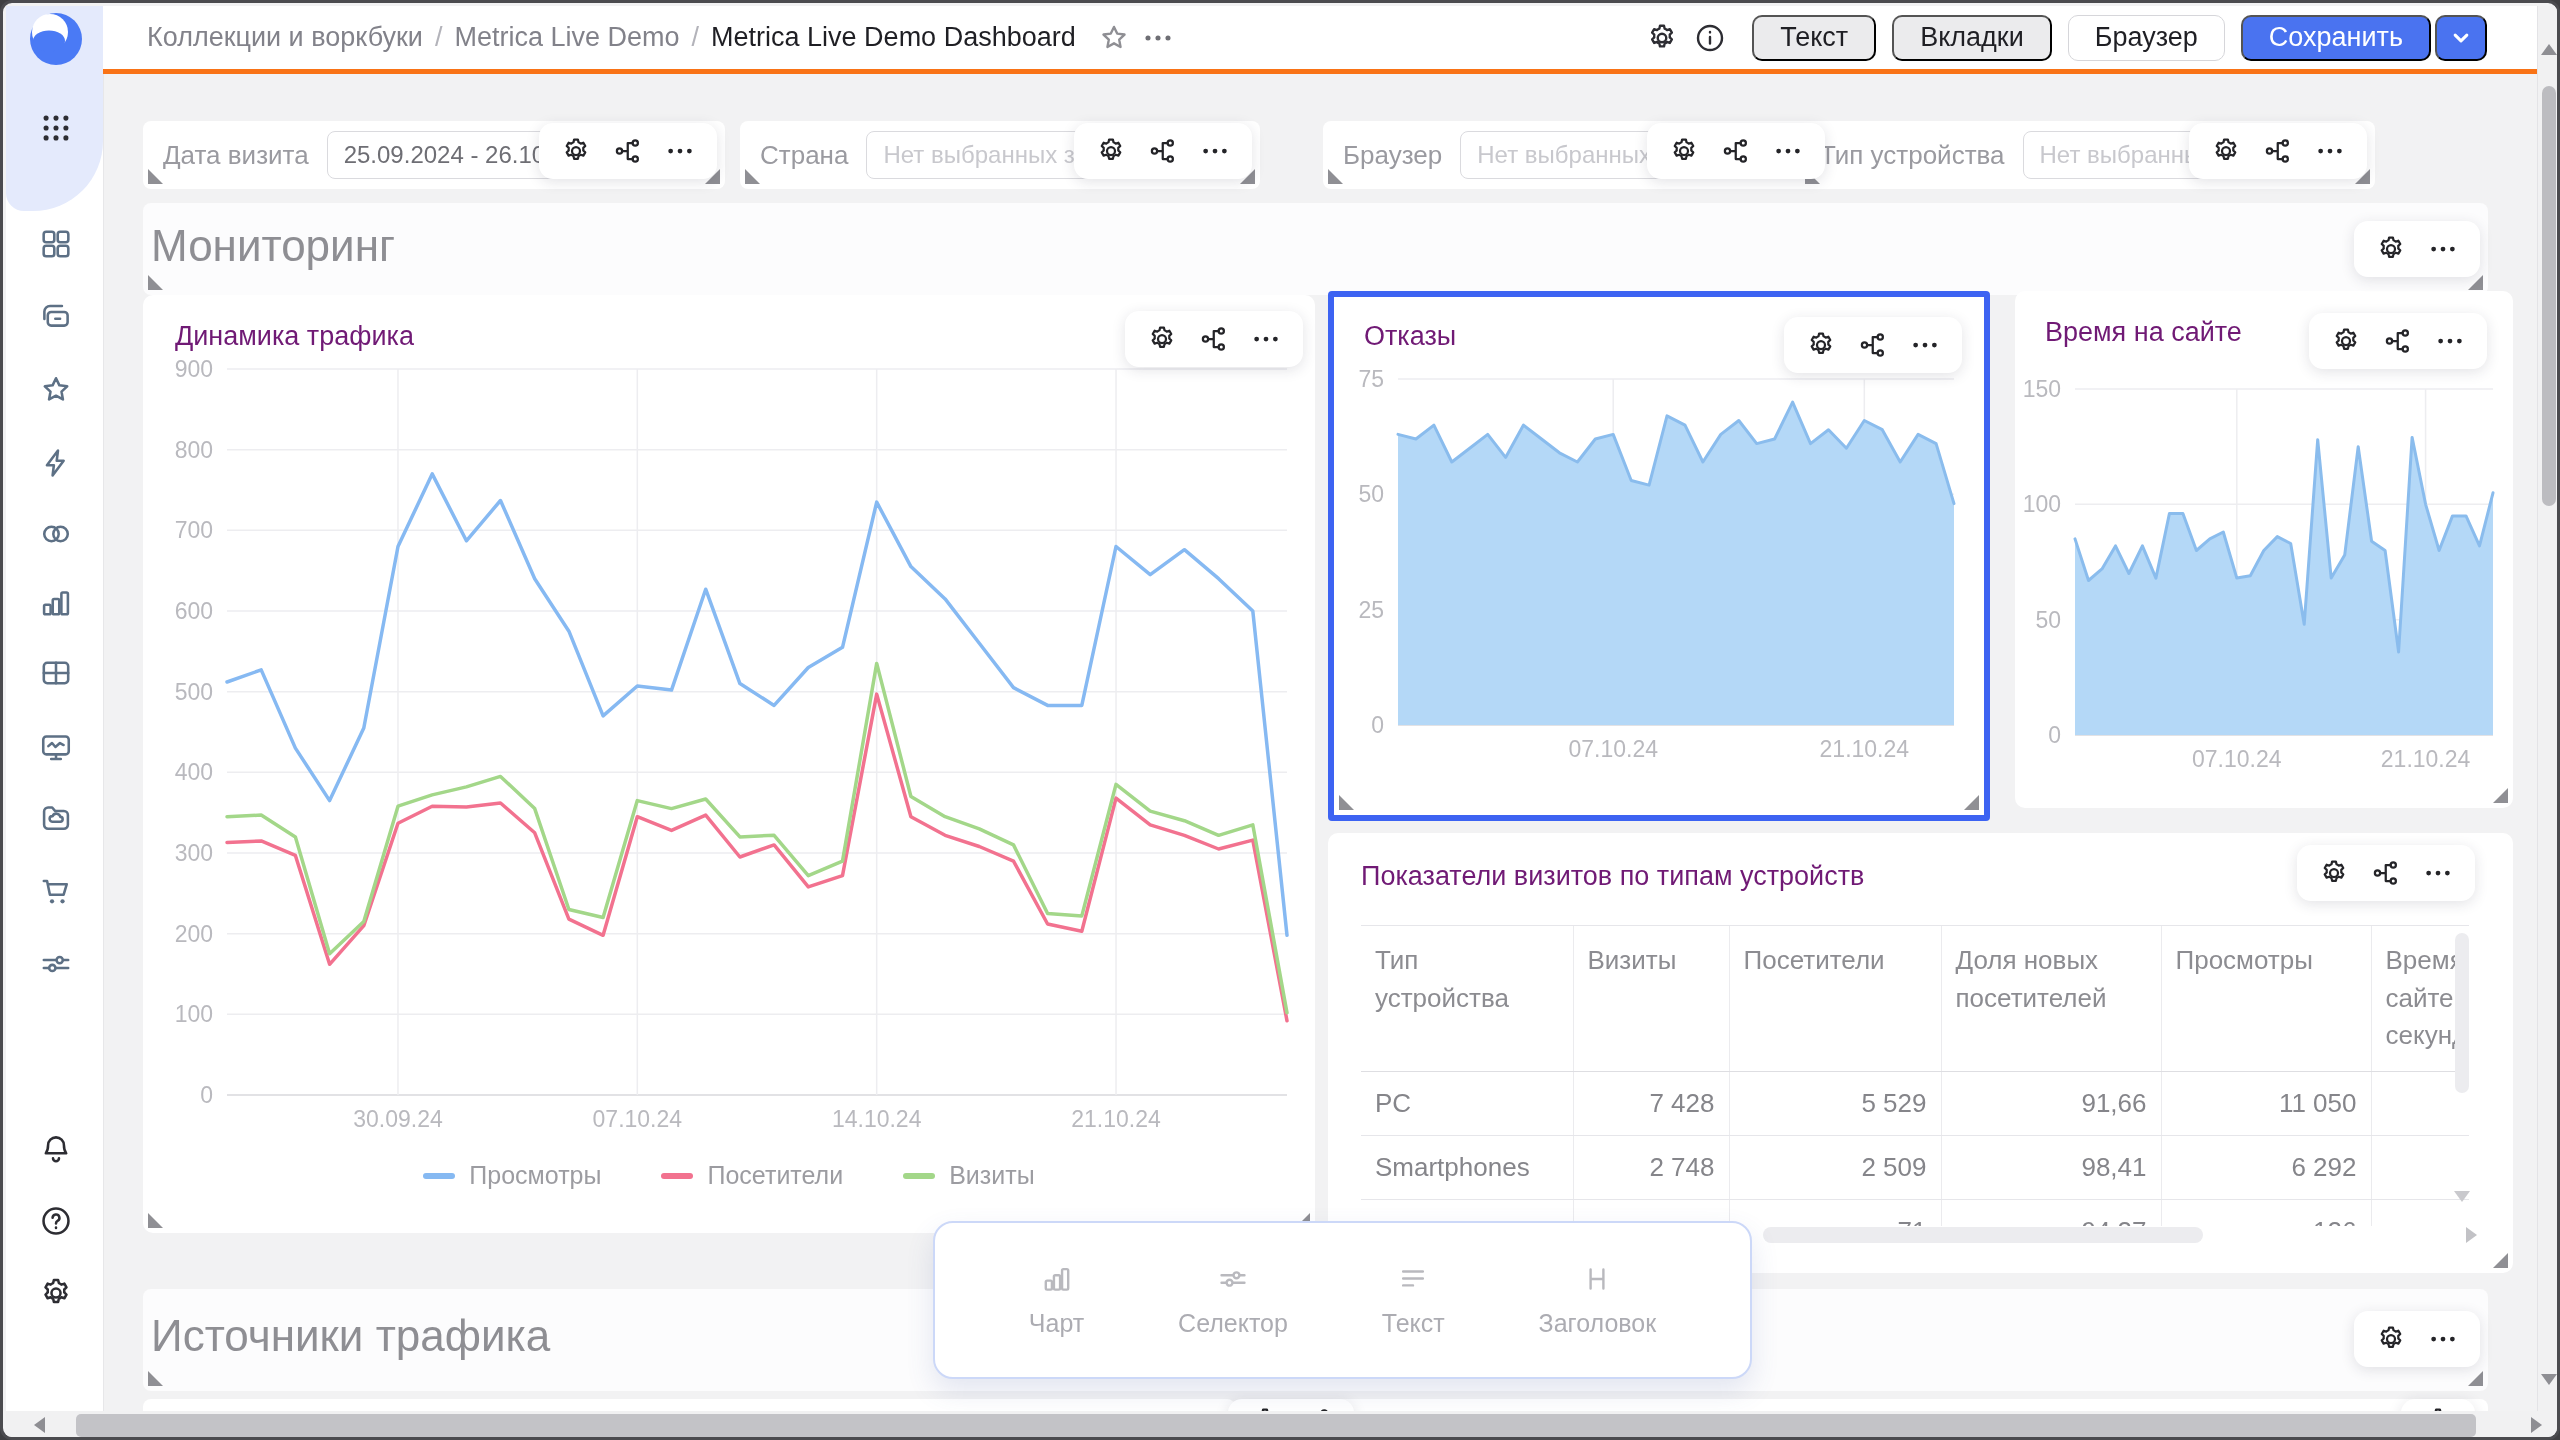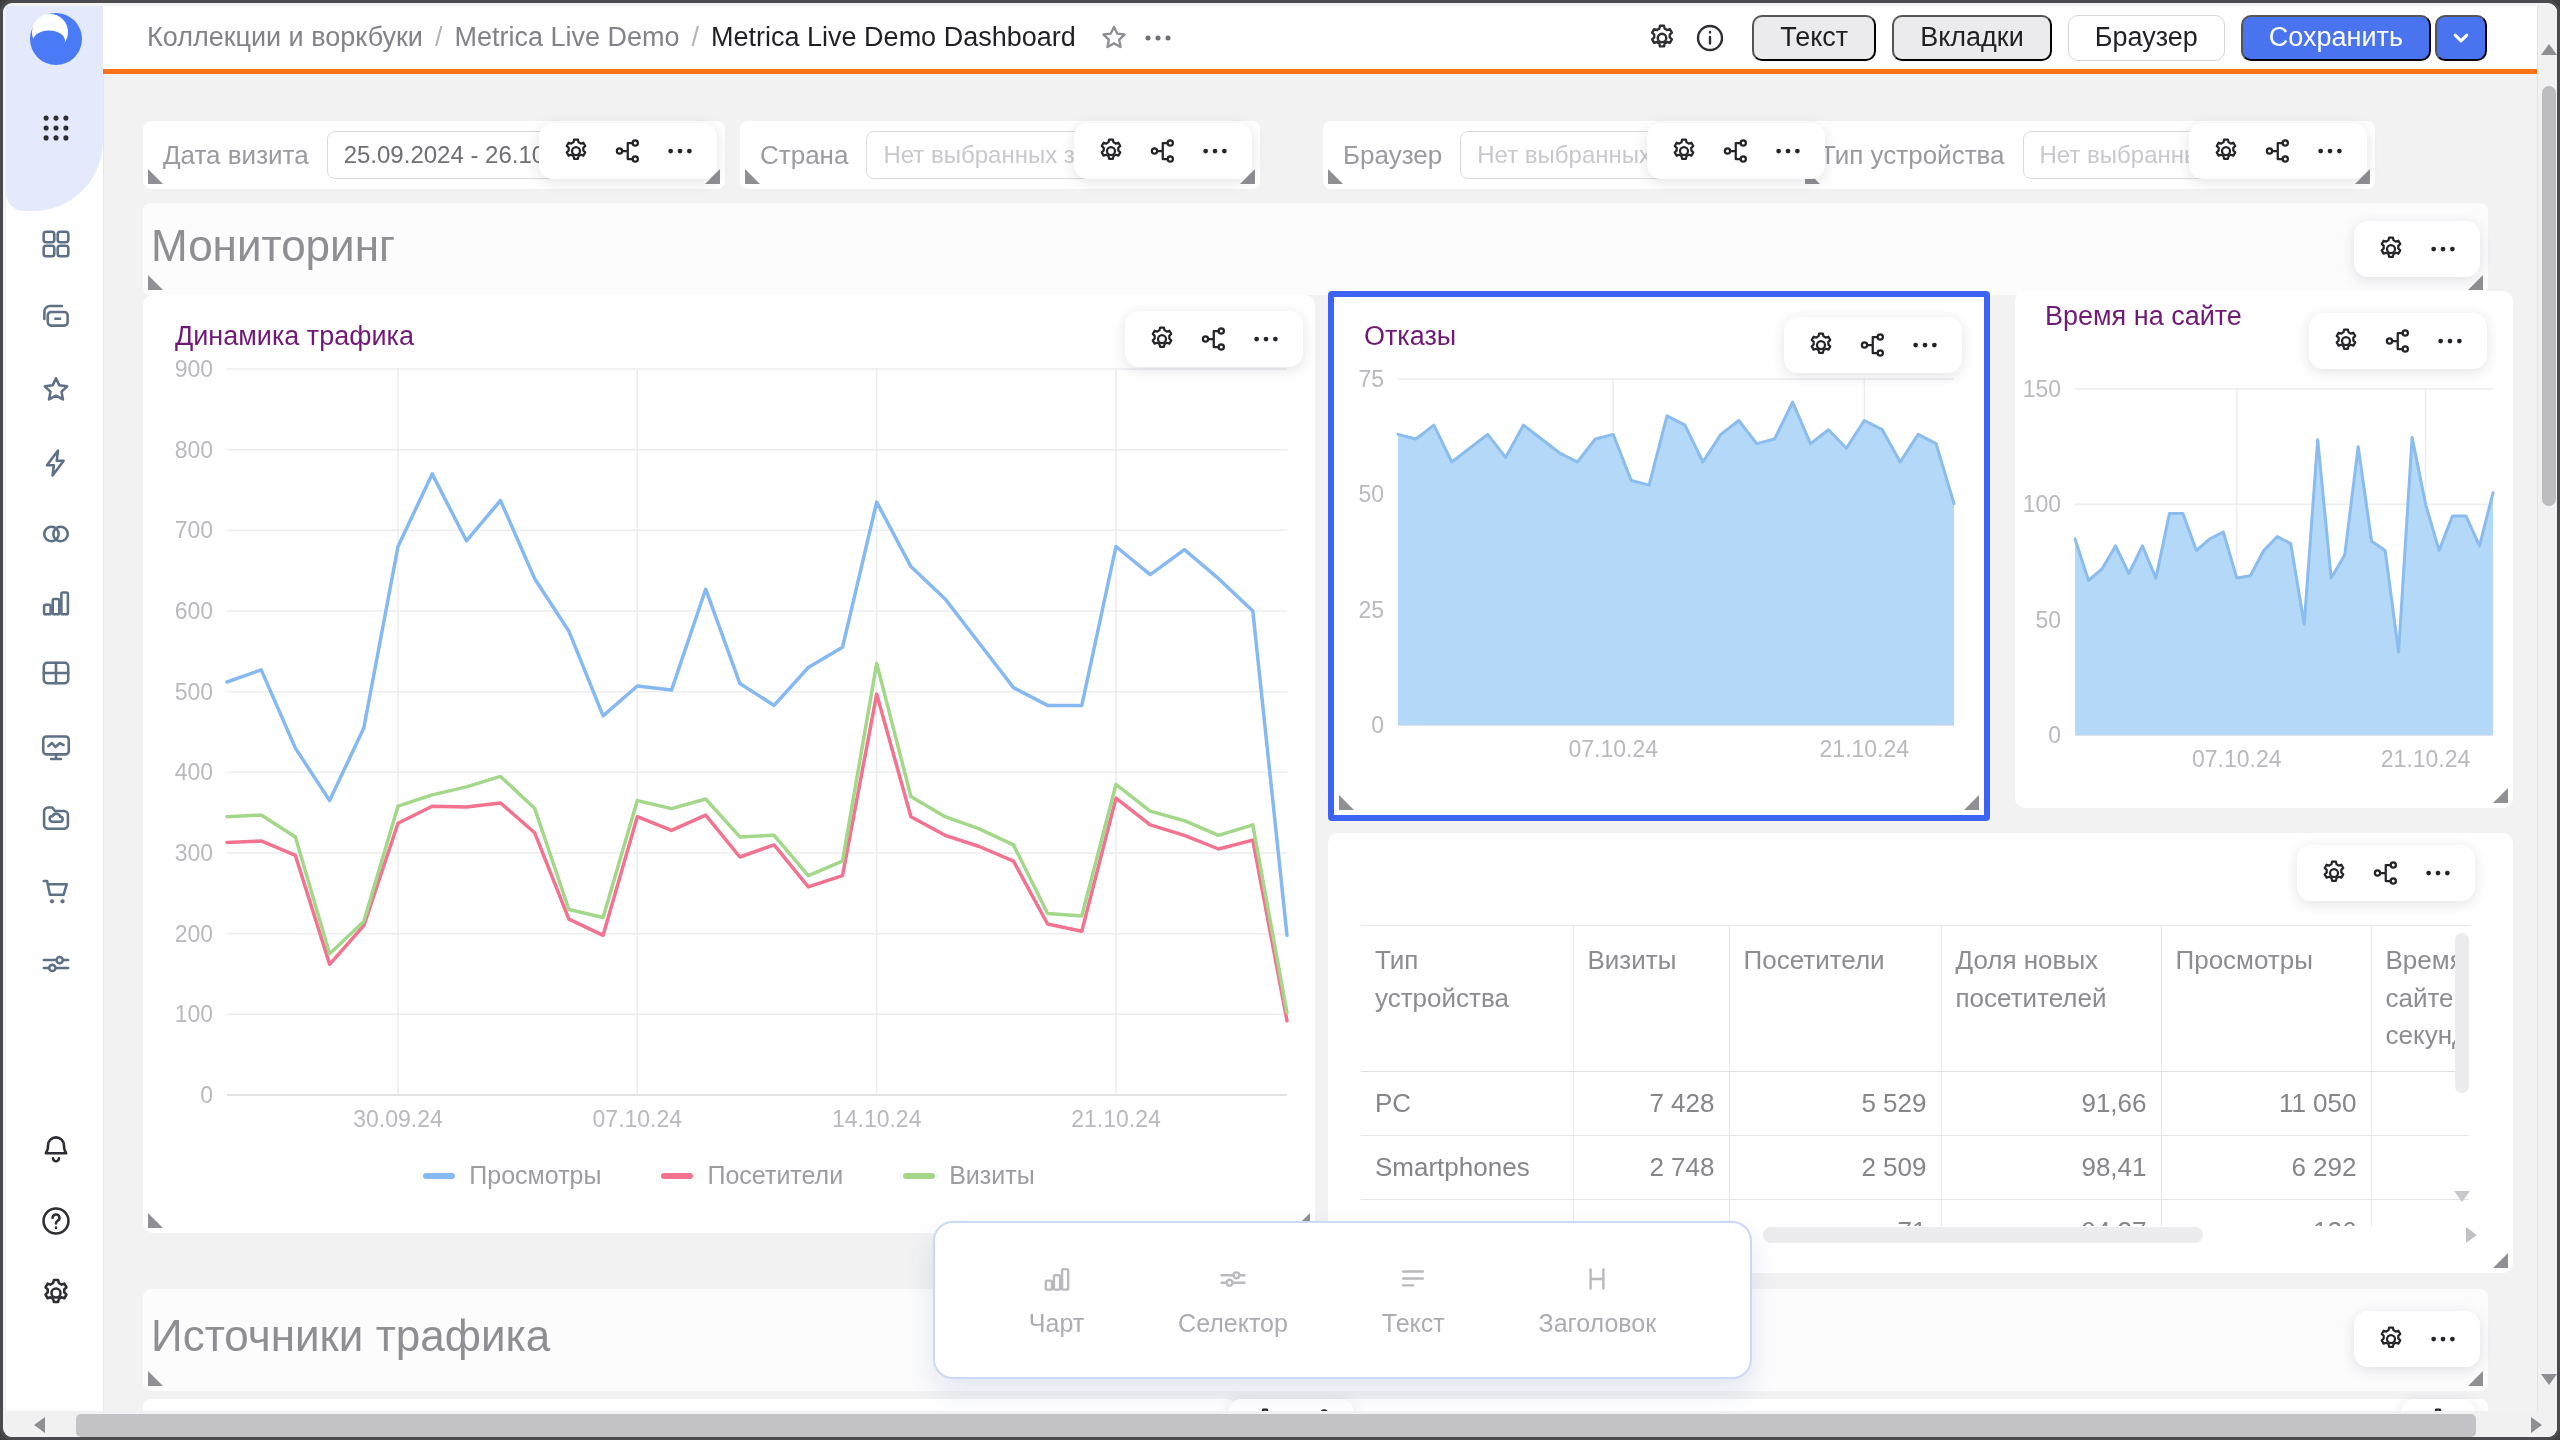--- a/index.html
+++ b/index.html
@@ -502,21 +502,21 @@
           <line x1="514.3225806451612" x2="514.3225806451612" y1="10" y2="356" stroke="#ededf0" stroke-width="1.5"></line>
           <text x="514.3225806451612" y="388" text-anchor="middle">21.10.24</text>
           <polygon points="48.0,356.0 48.0,65.4 65.9,70.0 83.9,56.1 101.8,93.0 119.7,79.2 137.7,65.4 155.6,88.4 173.5,56.1 191.5,70.0 209.4,83.8 227.4,93.0 245.3,70.0 263.2,65.4 281.2,111.5 299.1,116.1 317.0,46.9 335.0,56.1 352.9,93.0 370.8,65.4 388.8,51.5 406.7,74.6 424.6,70.0 442.6,33.1 460.5,74.6 478.5,60.7 496.4,79.2 514.3,51.5 532.3,60.7 550.2,93.0 568.1,65.4 586.1,74.6 604.0,134.6 604.0,356.0" fill="#b4d8f7"></polygon>
           <polyline points="48.0,65.4 65.9,70.0 83.9,56.1 101.8,93.0 119.7,79.2 137.7,65.4 155.6,88.4 173.5,56.1 191.5,70.0 209.4,83.8 227.4,93.0 245.3,70.0 263.2,65.4 281.2,111.5 299.1,116.1 317.0,46.9 335.0,56.1 352.9,93.0 370.8,65.4 388.8,51.5 406.7,74.6 424.6,70.0 442.6,33.1 460.5,74.6 478.5,60.7 496.4,79.2 514.3,51.5 532.3,60.7 550.2,93.0 568.1,65.4 586.1,74.6 604.0,134.6" fill="none" stroke="#8abced" stroke-width="3" stroke-linejoin="round" stroke-linecap="round"></polyline>
         </svg></div>
     <div class="rs-bl"></div>
     <div class="rs-br"></div>
   </div>
 
   <div class="abs card" style="left:2012px;top:288px;width:498px;height:517px">
-    <div class="w-title" style="position:absolute;left:30px;top:10px">Время на сайте</div>
+    <div class="w-title" style="position:absolute;left:30px;top:26px">Время на сайте</div>
     <div class="pill" style="right:26px;top:22px">
       <span class="ic">
           <svg viewBox="0 0 24 24" fill="none" stroke="currentColor" stroke-width="1.8" stroke-linecap="round" stroke-linejoin="round">
             <circle cx="12" cy="12" r="3.2"></circle>
             <path d="M10.5 2.8h3l.5 2.2a7 7 0 0 1 1.8 1.1l2.1-.7 1.5 2.6-1.6 1.5a7 7 0 0 1 0 2.1l1.6 1.5-1.5 2.6-2.1-.7a7 7 0 0 1-1.8 1.1l-.5 2.2h-3l-.5-2.2a7 7 0 0 1-1.8-1.1l-2.1.7-1.5-2.6 1.6-1.5a7 7 0 0 1 0-2.1L4.6 8l1.5-2.6 2.1.7a7 7 0 0 1 1.8-1.1z"></path>
           </svg>
         </span>
       <span class="ic">
           <svg viewBox="0 0 24 24" fill="none" stroke="currentColor" stroke-width="1.8" stroke-linecap="round" stroke-linejoin="round">
             <circle cx="5.2" cy="12" r="2.1"></circle>
@@ -546,20 +546,21 @@
           <text x="213.80645161290323" y="388" text-anchor="middle">07.10.24</text>
           <line x1="402.5806451612903" x2="402.5806451612903" y1="10" y2="356" stroke="#ededf0" stroke-width="1.5"></line>
           <text x="402.5806451612903" y="388" text-anchor="middle">21.10.24</text>
           <polygon points="52.0,356.0 52.0,159.9 65.5,201.5 79.0,189.9 92.5,166.9 105.9,194.5 119.4,166.9 132.9,199.1 146.4,134.6 159.9,134.6 173.4,171.5 186.8,159.9 200.3,153.0 213.8,199.1 227.3,196.8 240.8,171.5 254.3,157.6 267.7,164.5 281.2,245.3 294.7,60.7 308.2,199.1 321.7,176.1 335.2,67.7 348.6,162.2 362.1,171.5 375.6,273.0 389.1,58.4 402.6,125.3 416.1,171.5 429.5,136.9 443.0,136.9 456.5,166.9 470.0,113.8 470.0,356.0" fill="#b4d8f7"></polygon>
           <polyline points="52.0,159.9 65.5,201.5 79.0,189.9 92.5,166.9 105.9,194.5 119.4,166.9 132.9,199.1 146.4,134.6 159.9,134.6 173.4,171.5 186.8,159.9 200.3,153.0 213.8,199.1 227.3,196.8 240.8,171.5 254.3,157.6 267.7,164.5 281.2,245.3 294.7,60.7 308.2,199.1 321.7,176.1 335.2,67.7 348.6,162.2 362.1,171.5 375.6,273.0 389.1,58.4 402.6,125.3 416.1,171.5 429.5,136.9 443.0,136.9 456.5,166.9 470.0,113.8" fill="none" stroke="#8abced" stroke-width="3" stroke-linejoin="round" stroke-linecap="round"></polyline>
         </svg></div>
     <div class="rs-br"></div>
   </div>
 
   <div class="abs card" style="left:1325px;top:830px;width:1185px;height:440px">
+    <div class="w-title" style="position:absolute;left:33px;top:28px">Показатели визитов по типам устройств</div>
     <div class="pill" style="right:38px;top:12px">
       <span class="ic">
           <svg viewBox="0 0 24 24" fill="none" stroke="currentColor" stroke-width="1.8" stroke-linecap="round" stroke-linejoin="round">
             <circle cx="12" cy="12" r="3.2"></circle>
             <path d="M10.5 2.8h3l.5 2.2a7 7 0 0 1 1.8 1.1l2.1-.7 1.5 2.6-1.6 1.5a7 7 0 0 1 0 2.1l1.6 1.5-1.5 2.6-2.1-.7a7 7 0 0 1-1.8 1.1l-.5 2.2h-3l-.5-2.2a7 7 0 0 1-1.8-1.1l-2.1.7-1.5-2.6 1.6-1.5a7 7 0 0 1 0-2.1L4.6 8l1.5-2.6 2.1.7a7 7 0 0 1 1.8-1.1z"></path>
           </svg>
         </span>
       <span class="ic">
           <svg viewBox="0 0 24 24" fill="none" stroke="currentColor" stroke-width="1.8" stroke-linecap="round" stroke-linejoin="round">
             <circle cx="5.2" cy="12" r="2.1"></circle>

